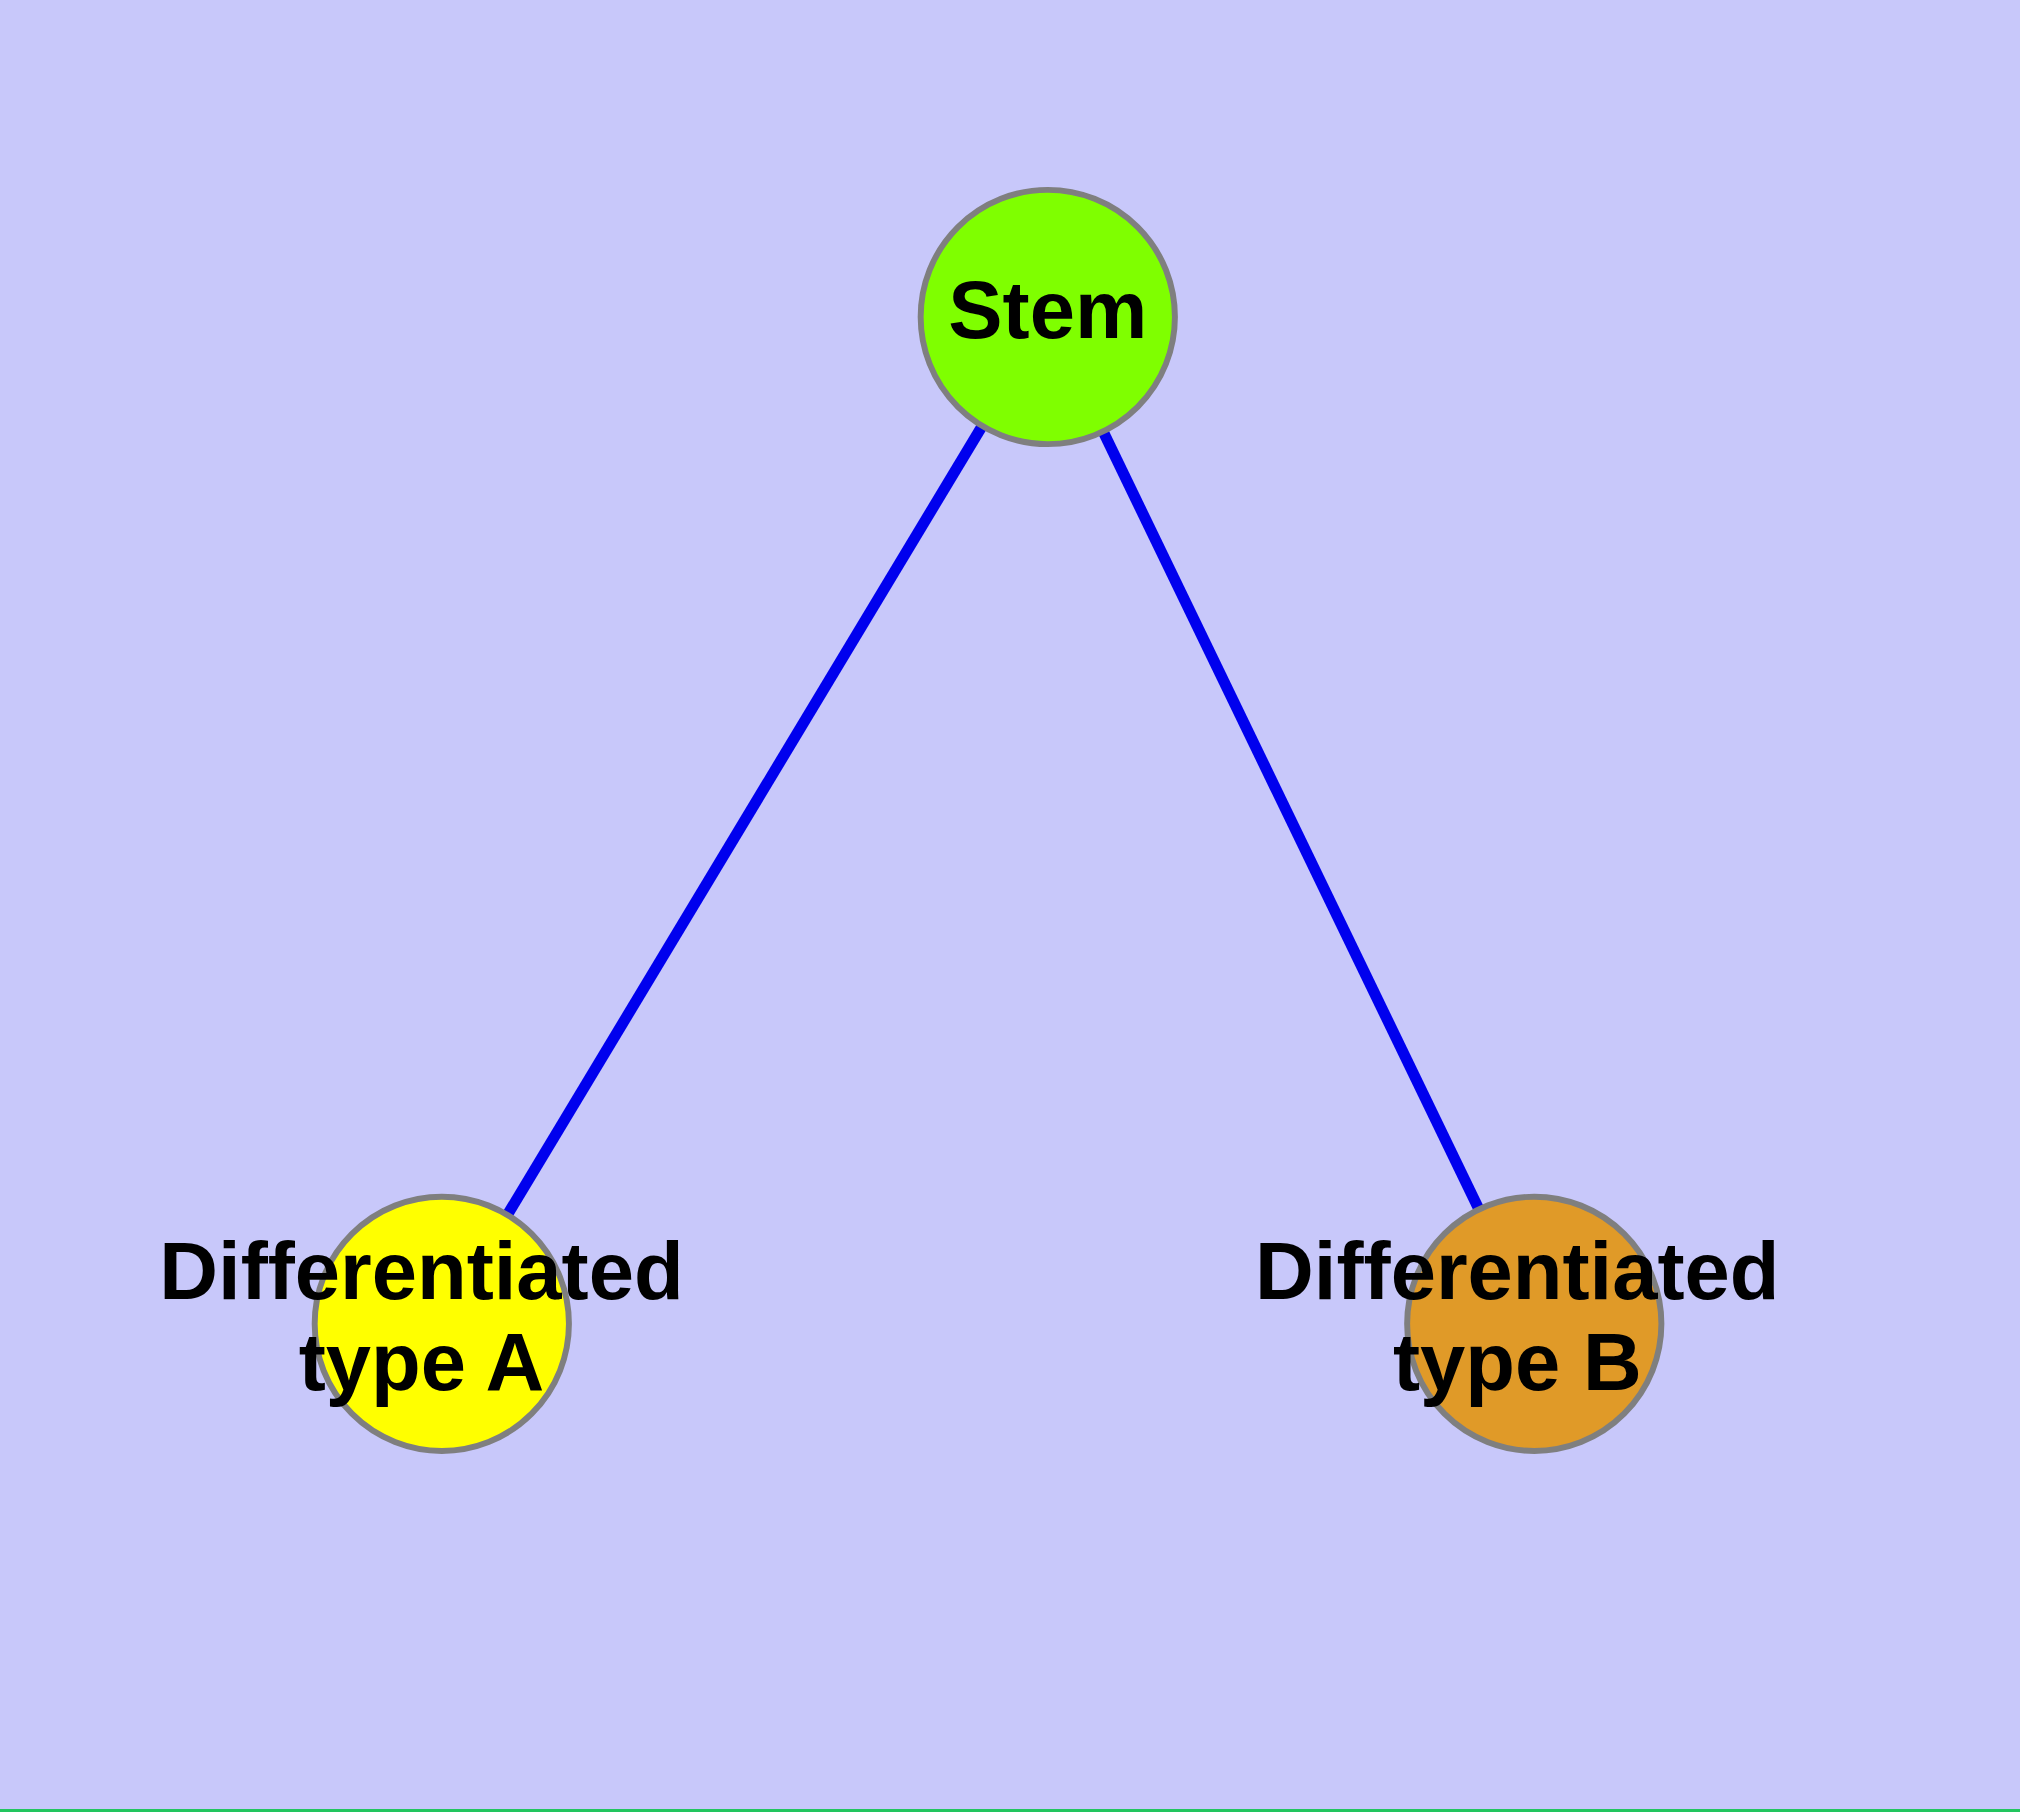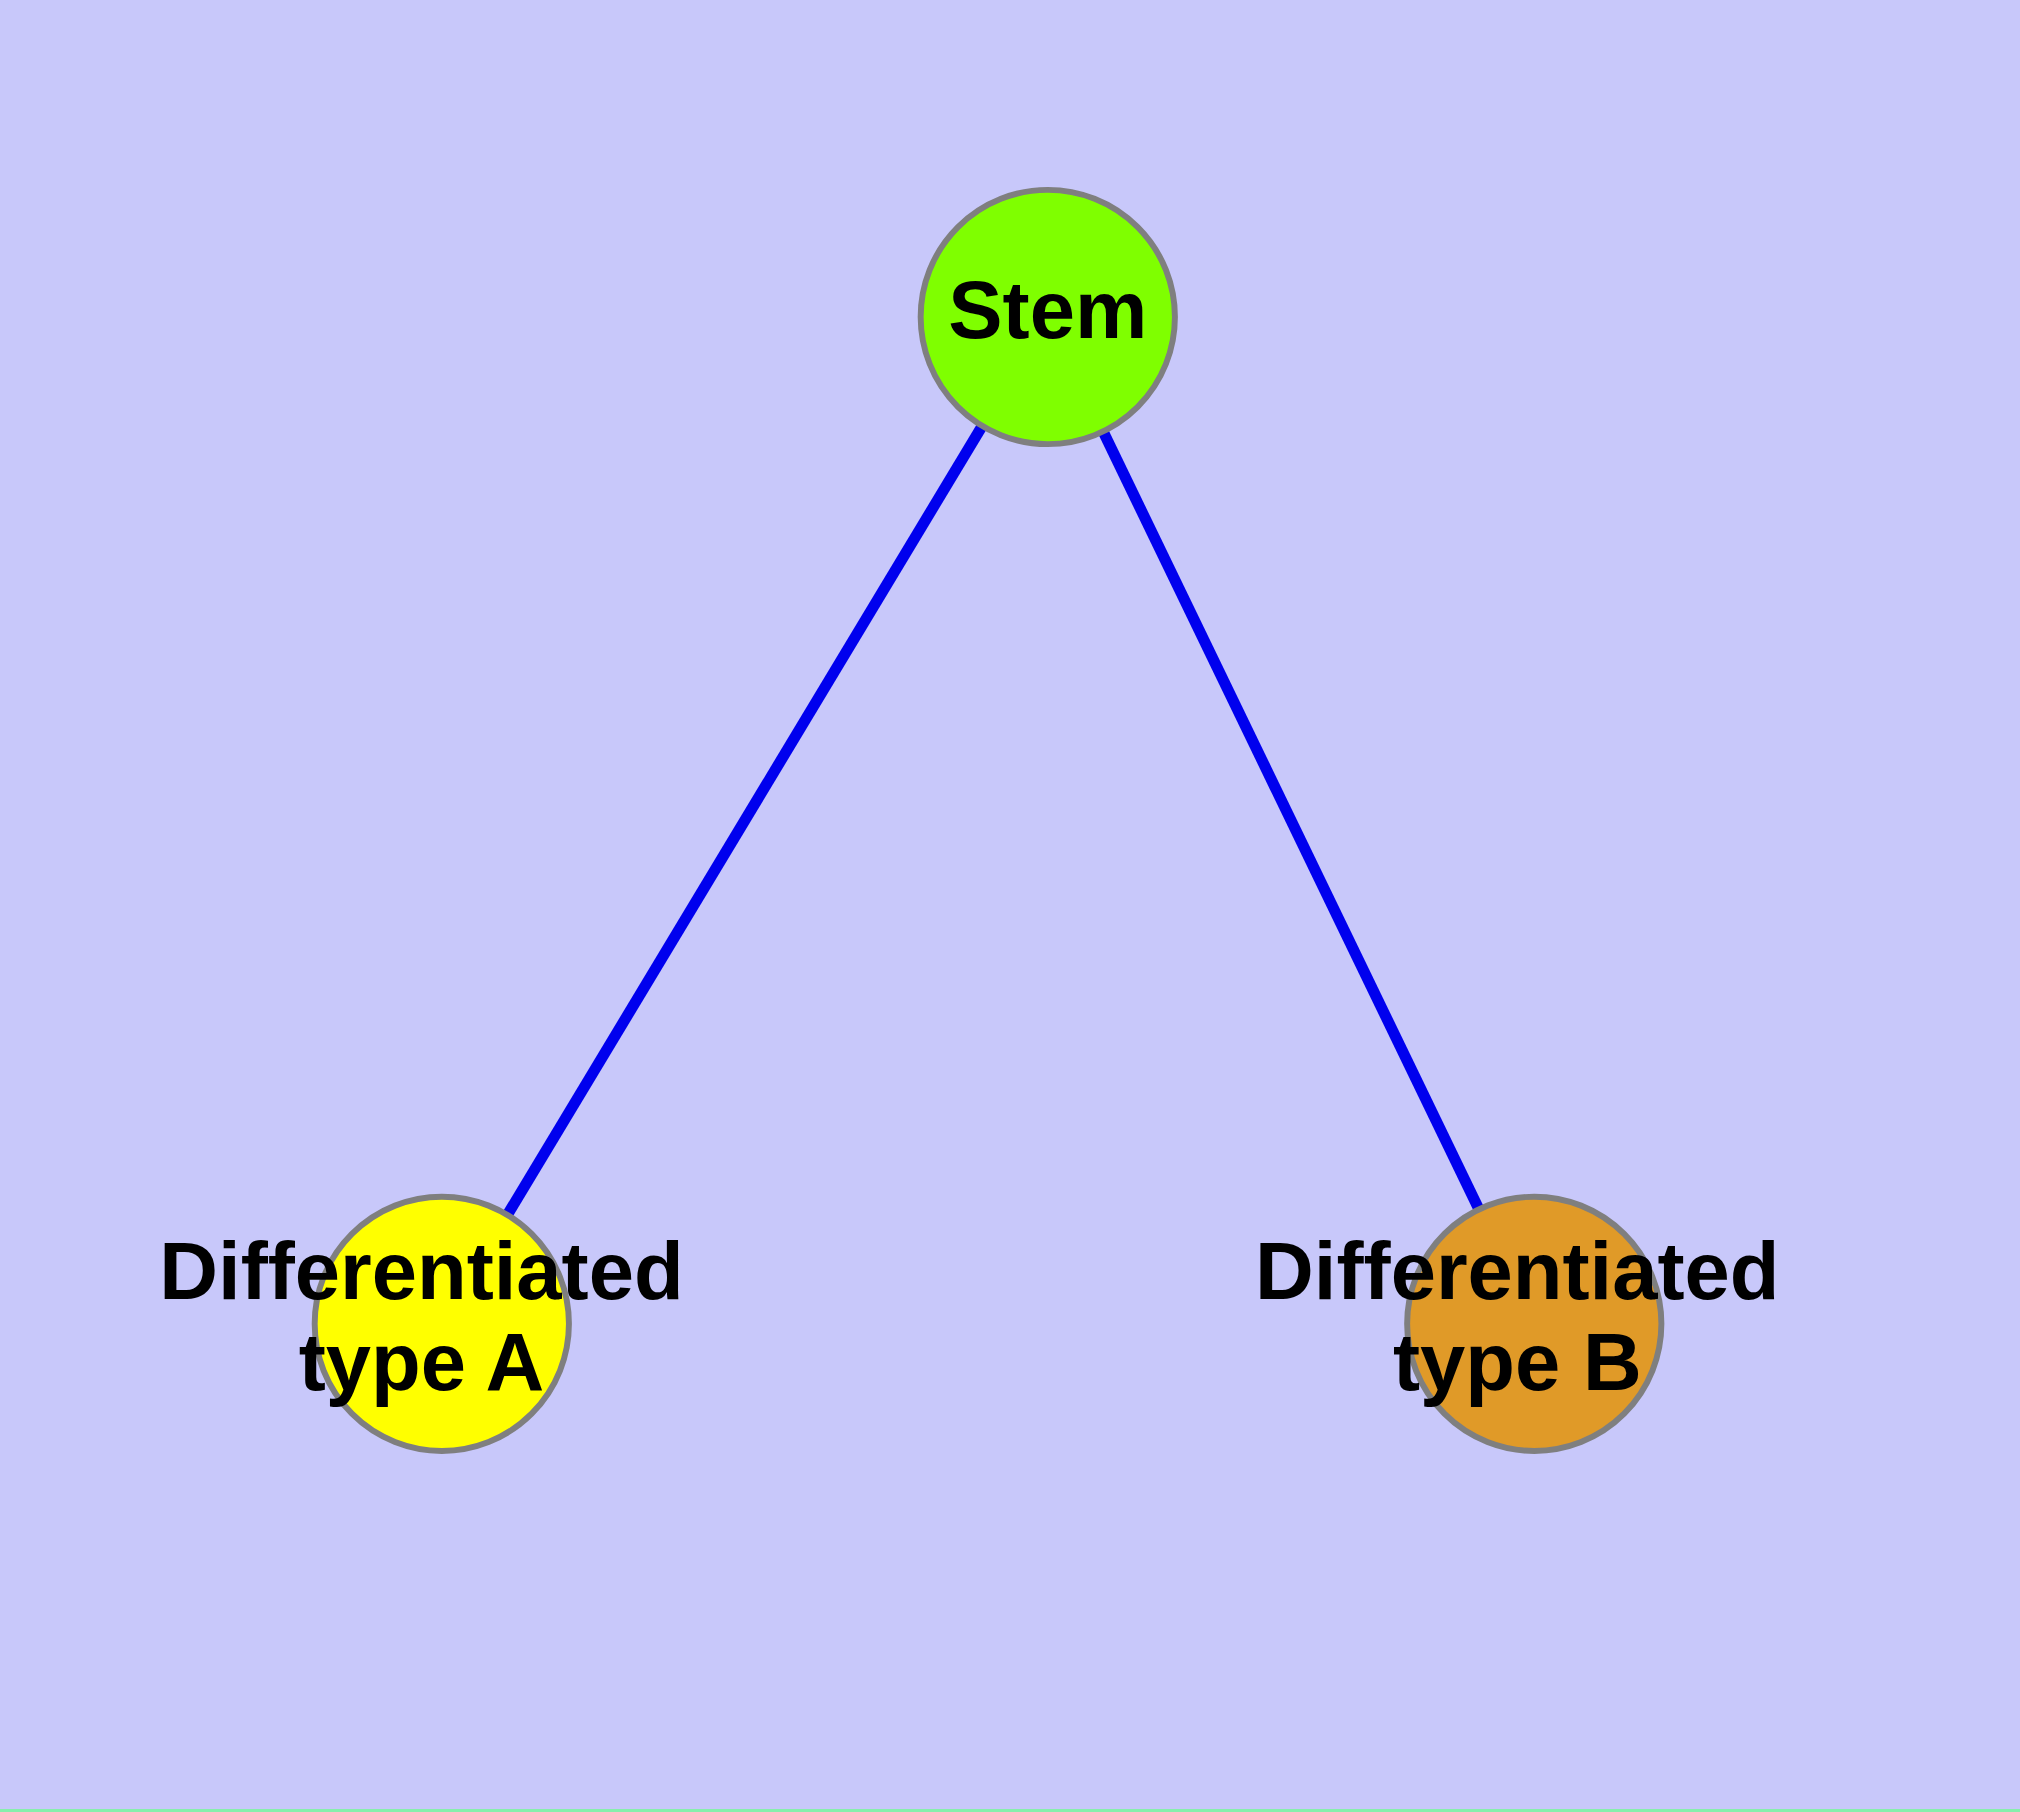--- a/index.html
+++ b/index.html
@@ -5,21 +5,21 @@
 <style>
   html, body {
     margin: 0;
     padding: 0;
     background: #ffffff;
   }
   #canvas {
     position: relative;
     width: 2021px;
     height: 1812px;
-    background: #86efac;
+    background: #22c55e;
     overflow: hidden;
     font-family: "Liberation Sans", "DejaVu Sans", sans-serif;
   }
   #plot-background {
     position: absolute;
     left: 0;
     top: 0;
     width: 2021px;
     height: 1809px;
     background: #c8c8fa;

